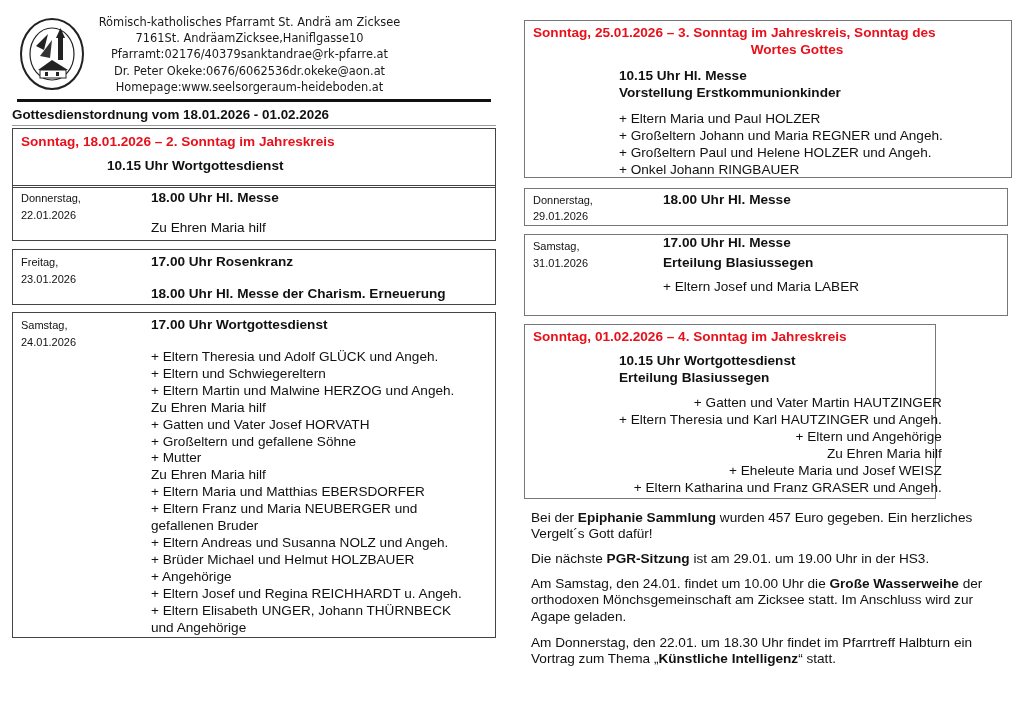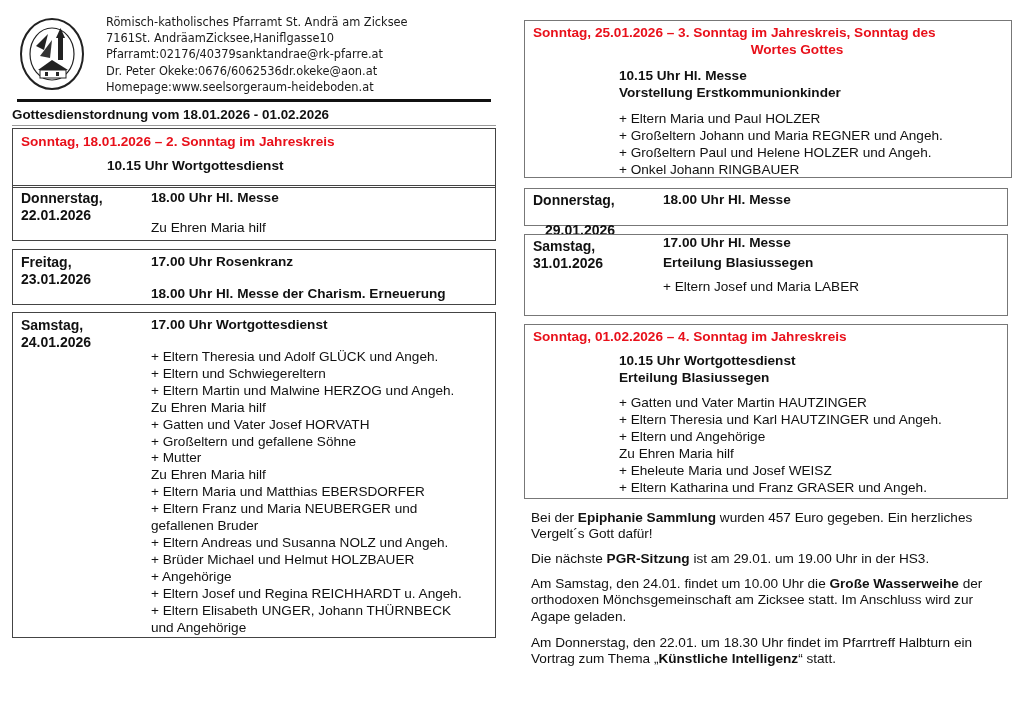--- a/index.html
+++ b/index.html
@@ -4,32 +4,32 @@
 <style>
   html, body { margin:0; padding:0; background:#ffffff; }
   body { width:1024px; height:702px; position:relative; overflow:hidden;
          font-family:"Liberation Sans", sans-serif; color:#111; }
   .abs { position:absolute; }
 
   
   #logo { left:18px; top:16px; width:68px; height:76px; }
   #addr { left:106px; top:14px; width:287px; font-family:"DejaVu Sans", sans-serif;
           font-size:11.4px; line-height:16.2px; color:#1a1a1a; }
-  #addr .line { display:flex; justify-content:flex-start; white-space:nowrap; }
+  #addr .line { display:flex; justify-content:center; white-space:nowrap; }
   #addr .line span { display:inline-block; }
   #thickrule { left:17px; top:99px; width:474px; height:3px; background:#111; }
   #title { left:12px; top:107px; width:484px; text-align:left; font-weight:bold; font-size:13.4px; }
   #greyrule { left:12px; top:125px; width:484px; height:1px; background:#9a9a9a; }
 
   .box { position:absolute; border:1px solid #444; box-sizing:border-box; }
   .box.light { border-color:#777; }
   .red { color:#e8101a; font-weight:bold; font-size:13.6px; }
   .b { font-weight:bold; font-size:13.6px; }
   .t { font-size:13.6px; line-height:16.9px; }
-  .day { position:absolute; font-weight:bold; font-size:14px; line-height:16.5px; }
+  .day { position:absolute; font-weight:normal; font-size:11px; line-height:16.5px; }
   .list div { white-space:nowrap; }
 
   
   .notice { position:absolute; left:531px; width:470px; font-size:13.6px; line-height:16.4px; }
   .notice b { font-weight:bold;text-align:center; }
 </style>
 </head>
 <body>
 
 <div class="abs" id="logo">
@@ -131,35 +131,35 @@
   <div class="abs t list" id="sun2501list" style="left:94px;top:90px;">
       <div>+ Eltern Maria und Paul HOLZER</div>
       <div>+ Großeltern Johann und Maria REGNER und Angeh.</div>
       <div>+ Großeltern Paul und Helene HOLZER und Angeh.</div>
       <div>+ Onkel Johann RINGBAUER</div>
     </div>
 </div>
 
 <div class="box light" style="left:524px;top:188px;width:484px;height:38px;">
   <div class="day" style="left:8px;top:3px;">Donnerstag,</div>
-  <div class="day" style="left:20px;top:19px;margin-top:14px;">29.01.2026</div>
+  <div class="day" style="left:8px;top:19px;">29.01.2026</div>
   <div class="abs b" style="left:138px;top:3px;">18.00 Uhr Hl. Messe</div>
 </div>
 
 <div class="box light" style="left:524px;top:234px;width:484px;height:82px;">
   <div class="day" style="left:8px;top:3px;">Samstag,</div>
   <div class="day" style="left:8px;top:20px;">31.01.2026</div>
   <div class="abs b" style="left:138px;top:0;">17.00 Uhr Hl. Messe</div>
   <div class="abs b" style="left:138px;top:20px;">Erteilung Blasiussegen</div>
   <div class="abs t list" id="sat3101list" style="left:138px;top:44px;">
       <div>+ Eltern Josef und Maria LABER</div>
     </div>
 </div>
 
-<div class="box light" style="left:524px;top:324px;width:484px;height:175px;">
+<div class="box light" style="left:524px;top:324px;width:412px;height:175px;text-align:right;">
   <div class="abs red" style="left:8px;top:4px;">Sonntag, 01.02.2026 – 4. Sonntag im Jahreskreis</div>
   <div class="abs b" style="left:94px;top:28px;">10.15 Uhr Wortgottesdienst</div>
   <div class="abs b" style="left:94px;top:45px;">Erteilung Blasiussegen</div>
   <div class="abs t list" id="sun0102list" style="left:94px;top:70px;">
       <div>+ Gatten und Vater Martin HAUTZINGER</div>
       <div>+ Eltern Theresia und Karl HAUTZINGER und Angeh.</div>
       <div>+ Eltern und Angehörige</div>
       <div>Zu Ehren Maria hilf</div>
       <div>+ Eheleute Maria und Josef WEISZ</div>
       <div>+ Eltern Katharina und Franz GRASER und Angeh.</div>

